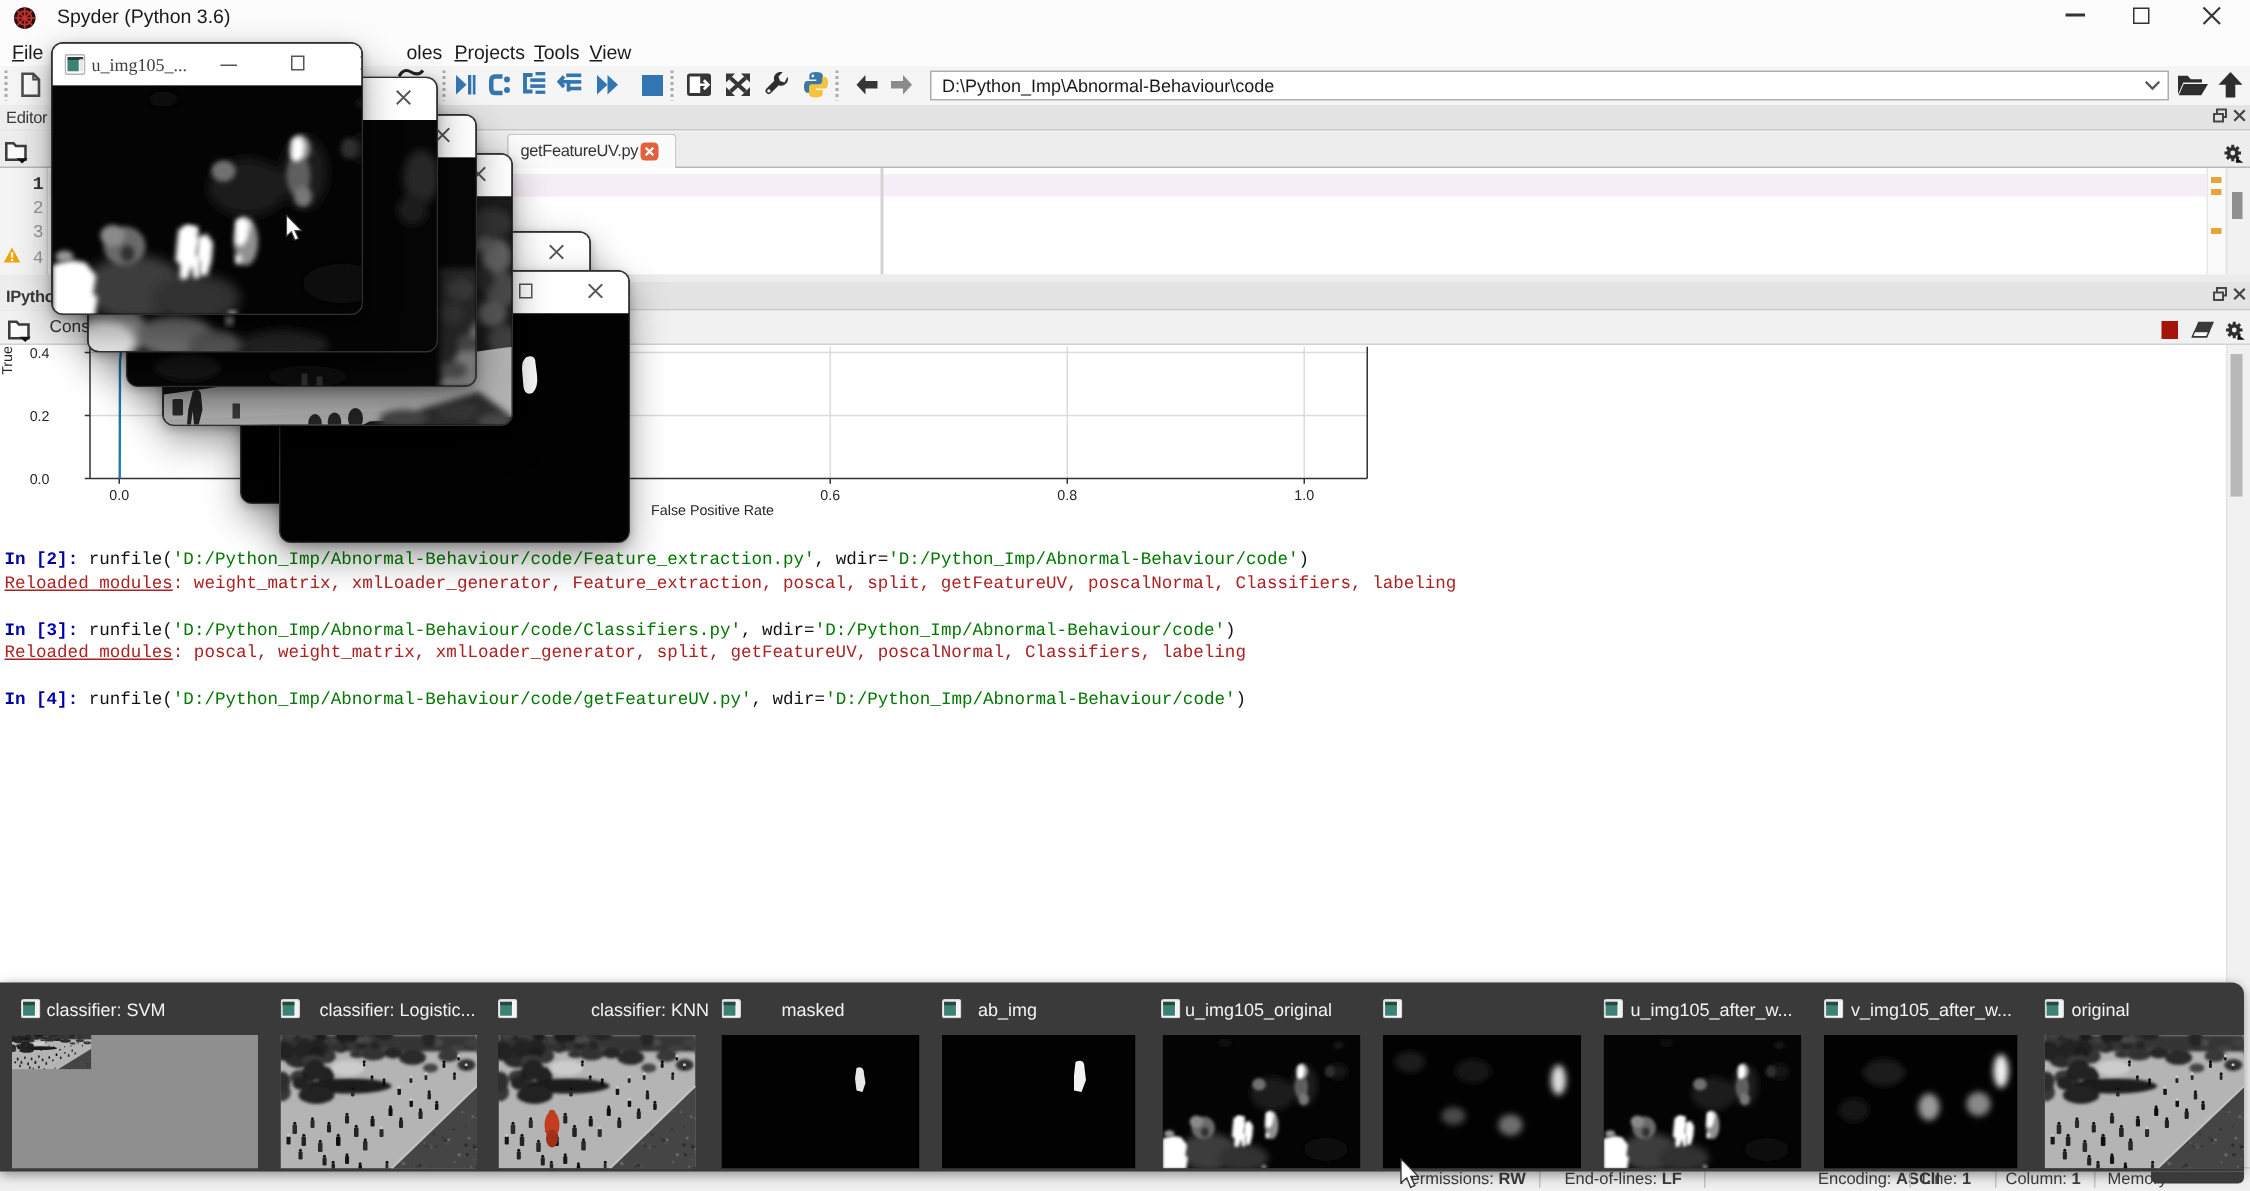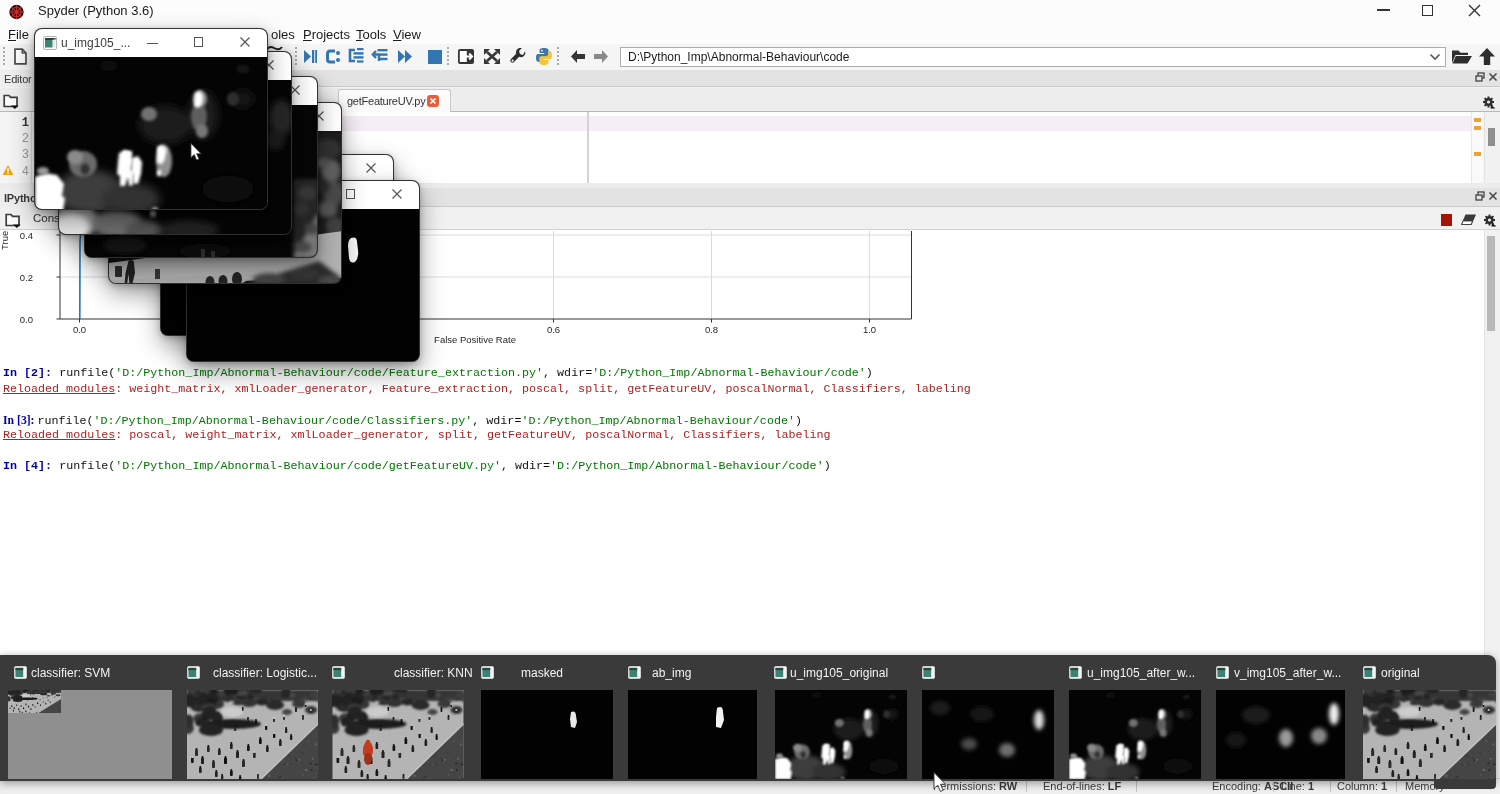--- a/index.html
+++ b/index.html
@@ -326,21 +326,21 @@
     <text x="711.5" y="102" text-anchor="middle">0.8</text>
     <text x="869.5" y="102" text-anchor="middle">1.0</text>
     <text x="475" y="112" text-anchor="middle">False Positive Rate</text>
     <text x="8" y="-20" text-anchor="middle" transform="rotate(-90 8 -20)">True Positive Rate</text>
   </g>
 </svg>
 </div>
 <div id="constext" class="mono" style="position:absolute;left:3px;top:366px;font-size:11.7px;line-height:15.5px;white-space:pre;color:#111;">
 <div class="abs" style="top:0;"><span style="color:#0000aa;font-weight:bold;">In [<span>2</span>]: </span>runfile(<span style="color:#007700;">'D:/Python_Imp/Abnormal-Behaviour/code/Feature_extraction.py'</span>, wdir=<span style="color:#007700;">'D:/Python_Imp/Abnormal-Behaviour/code'</span>)</div>
 <div class="abs" style="top:15.5px;color:#aa2222;"><span style="text-decoration:underline;">Reloaded modules</span>: weight_matrix, xmlLoader_generator, Feature_extraction, poscal, split, getFeatureUV, poscalNormal, Classifiers, labeling</div>
-<div class="abs" style="top:46.5px;"><span style="color:#0000aa;font-weight:bold;font-family:Liberation Serif, serif;">In [<span>3</span>]: </span>runfile(<span style="color:#007700;margin-top:39px;">'D:/Python_Imp/Abnormal-Behaviour/code/Classifiers.py'</span>, wdir=<span style="color:#007700;">'D:/Python_Imp/Abnormal-Behaviour/code'</span>)</div>
+<div class="abs" style="top:46.5px;"><span style="color:#0000aa;font-weight:bold;">In [<span>3</span>]: </span>runfile(<span style="color:#007700;margin-top:39px;">'D:/Python_Imp/Abnormal-Behaviour/code/Classifiers.py'</span>, wdir=<span style="color:#007700;">'D:/Python_Imp/Abnormal-Behaviour/code'</span>)</div>
 <div class="abs" style="top:62px;color:#aa2222;"><span style="text-decoration:underline;">Reloaded modules</span>: poscal, weight_matrix, xmlLoader_generator, split, getFeatureUV, poscalNormal, Classifiers, labeling</div>
 <div class="abs" style="top:93px;"><span style="color:#0000aa;font-weight:bold;">In [<span>4</span>]: </span>runfile(<span style="color:#007700;">'D:/Python_Imp/Abnormal-Behaviour/code/getFeatureUV.py'</span>, wdir=<span style="color:#007700;">'D:/Python_Imp/Abnormal-Behaviour/code'</span>)</div>
 </div>
 
 <div class="abs" style="left:1484px;top:230px;width:16px;height:425px;background:#f1f1f1;border-left:1px solid #e3e3e3;"></div>
 <div class="abs" style="left:1487px;top:236px;width:8px;height:95px;background:#b8b8b8;"></div>
 
 <div class="win" style="left:160px;top:154px;width:234px;height:182px;">
   <div class="wtitle"></div>
   <div class="abs" style="left:112px;top:13.5px;width:11px;height:1.5px;background:#555;"></div>
@@ -456,21 +456,21 @@
       <ellipse cx="16" cy="140" rx="22" ry="20" fill="#9a9a9a"></ellipse>
       <ellipse cx="12" cy="148" rx="18" ry="14" fill="#e8e8e8"></ellipse>
       <ellipse cx="58" cy="144" rx="26" ry="14" fill="#6e6e6e"></ellipse>
       <ellipse cx="84" cy="150" rx="18" ry="10" fill="#555"></ellipse>
       <ellipse cx="130" cy="150" rx="30" ry="10" fill="#222"></ellipse>
     </g>
     <rect x="92" y="131" width="4" height="5" fill="#e0e0e0" filter="url(#b15)"></rect>
   </svg>
 </div>
 
-<div class="win" style="left:34px;top:28px;width:234px;height:182px;">
+<div class="win" style="left:34px;top:28px;width:208px;height:182px;font-family:Liberation Serif, serif;">
   <div class="wtitle"></div>
 
   <svg class="abs" style="left:8px;top:7px;" width="14" height="14" viewBox="0 0 14 14">
     <rect x="0.5" y="0.5" width="13" height="13" rx="1.5" fill="#fdfdfd" stroke="#b5b5b5"></rect>
     <rect x="2" y="3.5" width="7.5" height="8" fill="#3e8276"></rect>
     <rect x="2" y="2" width="10.5" height="2" fill="#27413c"></rect>
     <rect x="10" y="3.5" width="2.5" height="8" fill="#e8e8e8"></rect>
   </svg>
   <div class="abs" style="left:26px;top:7px;font-size:12px;color:#3c3c3c;">u_img105_...</div>
   <div class="abs" style="left:112px;top:13.5px;width:11px;height:1.5px;background:#555;"></div>

